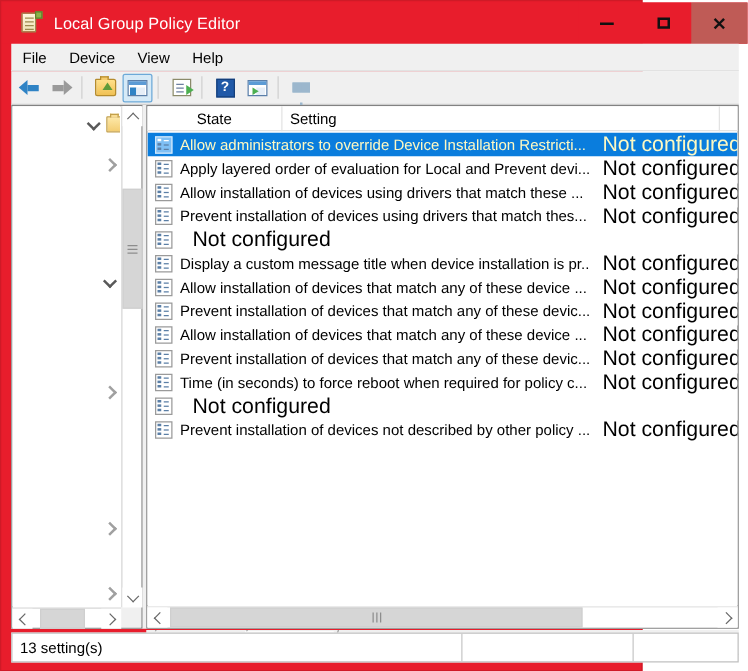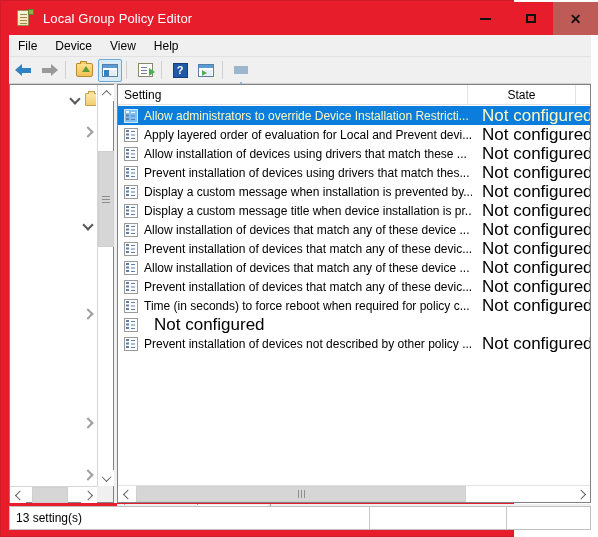--- a/index.html
+++ b/index.html
@@ -665,22 +665,22 @@
         <div class="sb-thumb-h" id="tree-hthumb" style="left: 22px; width: 36px;"></div>
         <div class="sb-btn right">
           <div class="sb-arrow rt"></div>
         </div>
       </div>
       <div class="sb-corner"></div>
     </div>
 
     <div id="list-pane">
       <div id="list-header">
+        <div class="hdr-cell hdr-state">State</div>
         <div class="hdr-cell hdr-setting">Setting</div>
-        <div class="hdr-cell hdr-state">State</div>
         <div class="hdr-cell hdr-pad"></div>
       </div>
 
       <div id="list-body">
           <div class="lrow selected">
             <div class="row-icon">
               <div class="bar"></div>
               <div class="ln"></div>
             </div>
             <div class="row-setting">Allow administrators to override Device Installation Restricti...</div>
@@ -708,21 +708,20 @@
               <div class="ln"></div>
             </div>
             <div class="row-setting">Prevent installation of devices using drivers that match thes...</div>
             <div class="row-state">Not configured</div>
           </div>
           <div class="lrow">
             <div class="row-icon">
               <div class="bar"></div>
               <div class="ln"></div>
             </div>
-            <div class="row-setting">Display a custom message when installation is prevented by...</div>
             <div class="row-state">Not configured</div>
           </div>
           <div class="lrow">
             <div class="row-icon">
               <div class="bar"></div>
               <div class="ln"></div>
             </div>
             <div class="row-setting">Display a custom message title when device installation is pr...</div>
             <div class="row-state">Not configured</div>
           </div>

